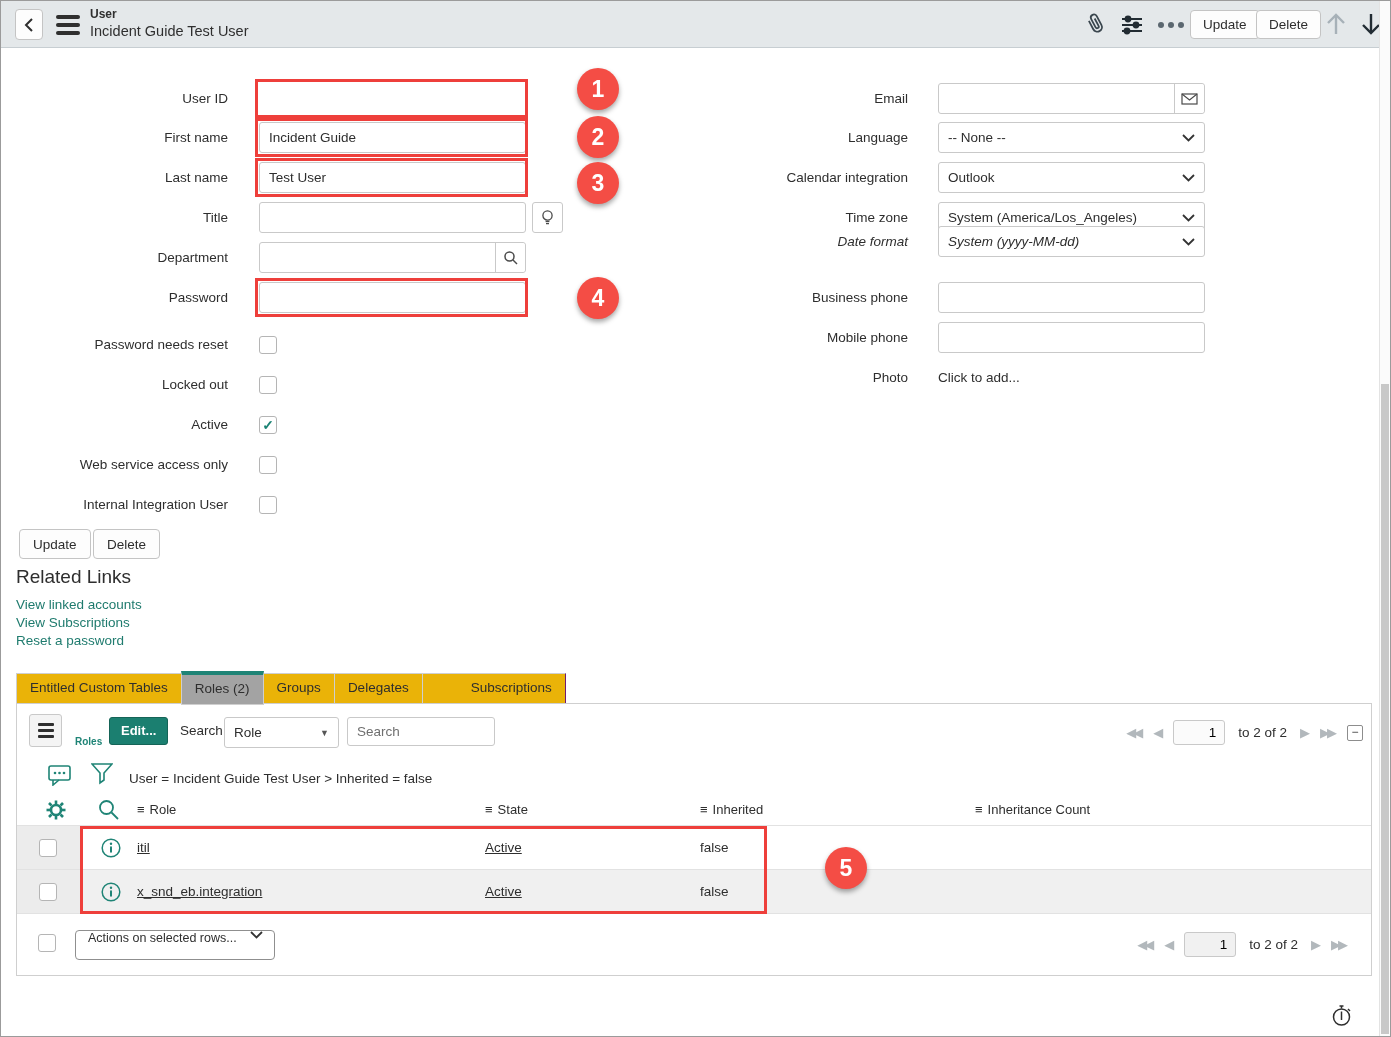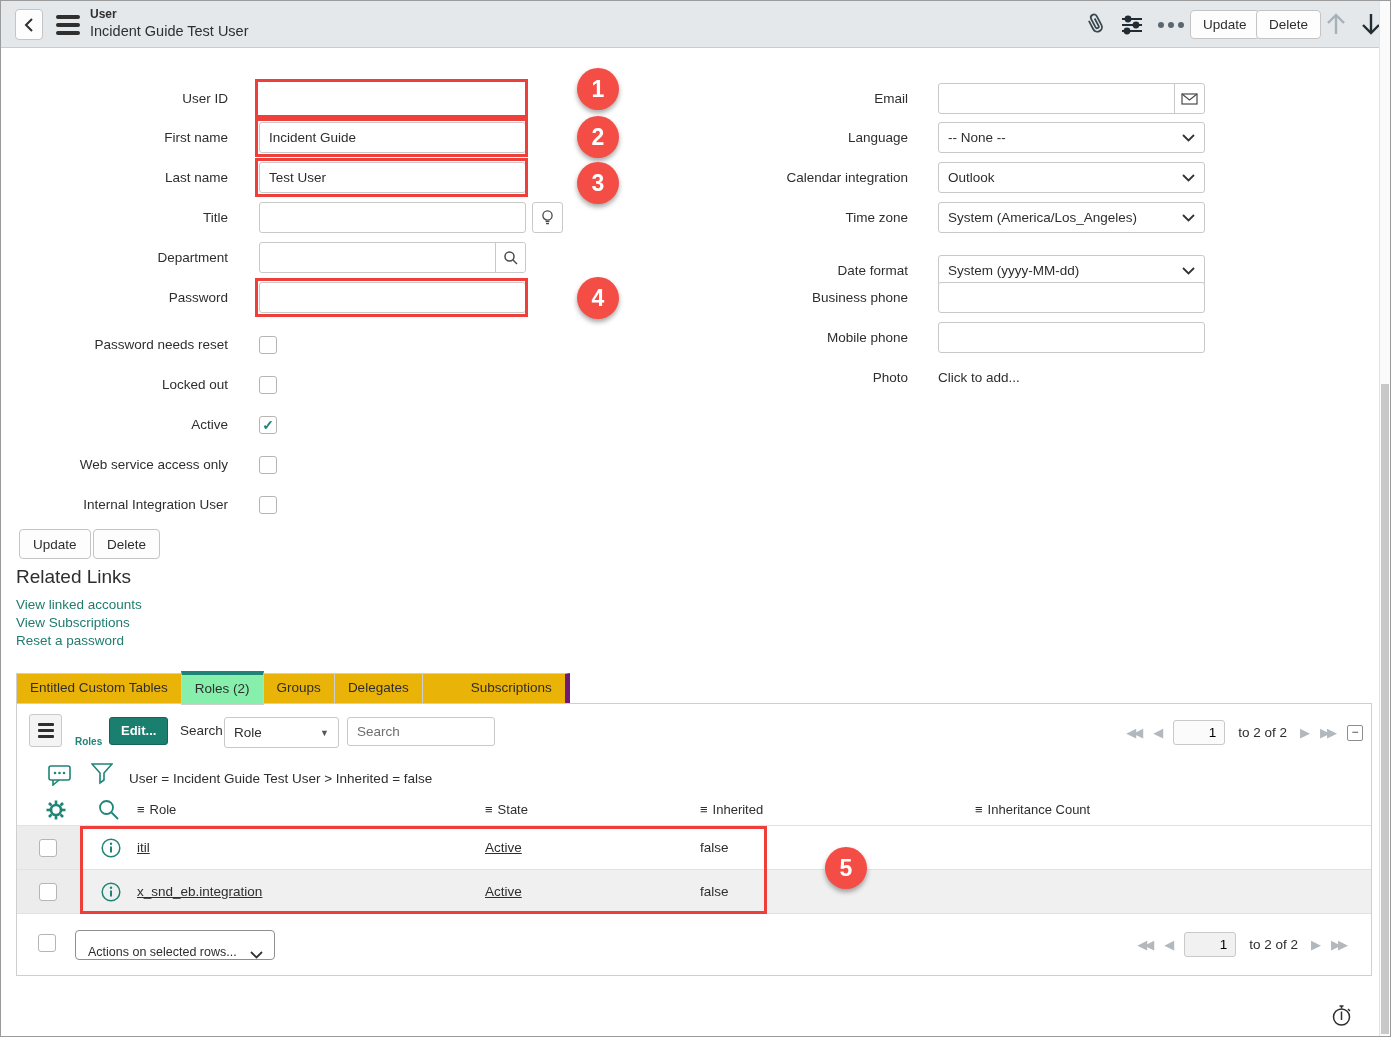--- a/index.html
+++ b/index.html
@@ -60,22 +60,22 @@
 
   
   .rel-head { position:absolute; left:15px; top:565px; font-size:19px; color:#2e2e2e; }
   .rel-link { position:absolute; left:15px; font-size:13.5px; color:#1f7b6e; cursor:pointer; }
 
   
   .tabs { position:absolute; left:15px; top:669px; display:flex; align-items:flex-end; height:34px; }
   .tab { height:31px; line-height:28px; padding:0 13px; font-size:13.5px;
          background:#eab308; border:1px solid #cfcfcf; border-right:none;
          color:#2e2e2e; cursor:pointer; }
-  .tab:last-child { border-right:5px solid #701a75;padding-left:48px; }
-  .tab.active { background:#86efac; height:34px; line-height:28px;
+  .tab:last-child { border-right:1px solid #701a75;padding-left:48px; }
+  .tab.active { background:#a3a3a3; height:34px; line-height:28px;
                 border-top:4px solid #1f8476; border-right:1px solid #cfcfcf;
                 position:relative; z-index:3; margin-bottom:-1px; }
   .tab.active + .tab { border-left:none; }
 
   
   .list { position:absolute; left:15px; top:702px; width:1356px; height:273px;
           border:1px solid #cfcfcf; background:#fff; z-index:2; }
   .tool-btn { position:absolute; left:12px; top:10px; width:33px; height:33px;
               background:#f4f4f4; border:1px solid #c9c9c9; border-radius:3px;
               display:flex; flex-direction:column; align-items:center; justify-content:center;
@@ -109,21 +109,21 @@
   .lrow .rcb { position:absolute; left:22px; top:13px; width:18px; height:18px;
                background:#fff; border:1px solid #b5b5b5; border-radius:3px; cursor:pointer; }
   .lrow .info { position:absolute; left:84px; top:12px; cursor:pointer; }
   .cell-link { position:absolute; top:14px; font-size:13.5px; color:#2e2e2e;
                text-decoration:underline; cursor:pointer; }
   .cell-txt { position:absolute; top:14px; font-size:13.5px; color:#2e2e2e; }
   .foot-cb { position:absolute; left:21px; top:230px; width:18px; height:18px;
              background:#fff; border:1px solid #b5b5b5; border-radius:3px; cursor:pointer; }
   .act-sel { position:absolute; left:58px; top:226px; width:200px; height:30px;
              border:1px solid #8f8f8f; border-radius:4px; background:#fff;
-             font-size:12.5px; display:flex; align-items:flex-end; padding:0 12px; cursor:pointer; }
+             font-size:12.5px; display:flex; align-items:flex-start; padding:0 12px; cursor:pointer; }
   .act-sel .chev { position:absolute; right:11px; }
 
   
   .scrollbar { position:absolute; right:0; top:0; width:11px; height:100%;
                background:#fbfbfb; border-left:1px solid #e3e3e3; }
   .scroll-thumb { position:absolute; left:1px; top:383px; width:8px; height:650px;
                   background:#c8c8c8; cursor:pointer; }
   .timer { position:absolute; left:1330px; top:1003px; cursor:pointer; }
 </style>
 </head>
@@ -295,21 +295,21 @@
   </div>
   <div class="frow" style="top:201px; width:100%;">
     <span class="flabel lab-r">Time zone</span>
     <span class="fsel fin-r">
       <span>System (America/Los_Angeles)</span>
       <svg class="chev" width="13" height="8" viewBox="0 0 13 8">
           <polyline points="1,1 6.5,6.5 12,1" fill="none" stroke="#333" stroke-width="1.8"></polyline>
         </svg>
     </span>
   </div>
-  <div class="frow" style="top:254px; width:100%;">
+  <div class="frow" style="top:225px; width:100%;font-style:italic;">
     <span class="flabel lab-r">Date format</span>
     <span class="fsel fin-r">
       <span>System (yyyy-MM-dd)</span>
       <svg class="chev" width="13" height="8" viewBox="0 0 13 8">
           <polyline points="1,1 6.5,6.5 12,1" fill="none" stroke="#333" stroke-width="1.8"></polyline>
         </svg>
     </span>
   </div>
   <div class="frow" style="top:281px; width:100%;">
     <span class="flabel lab-r">Business phone</span>

